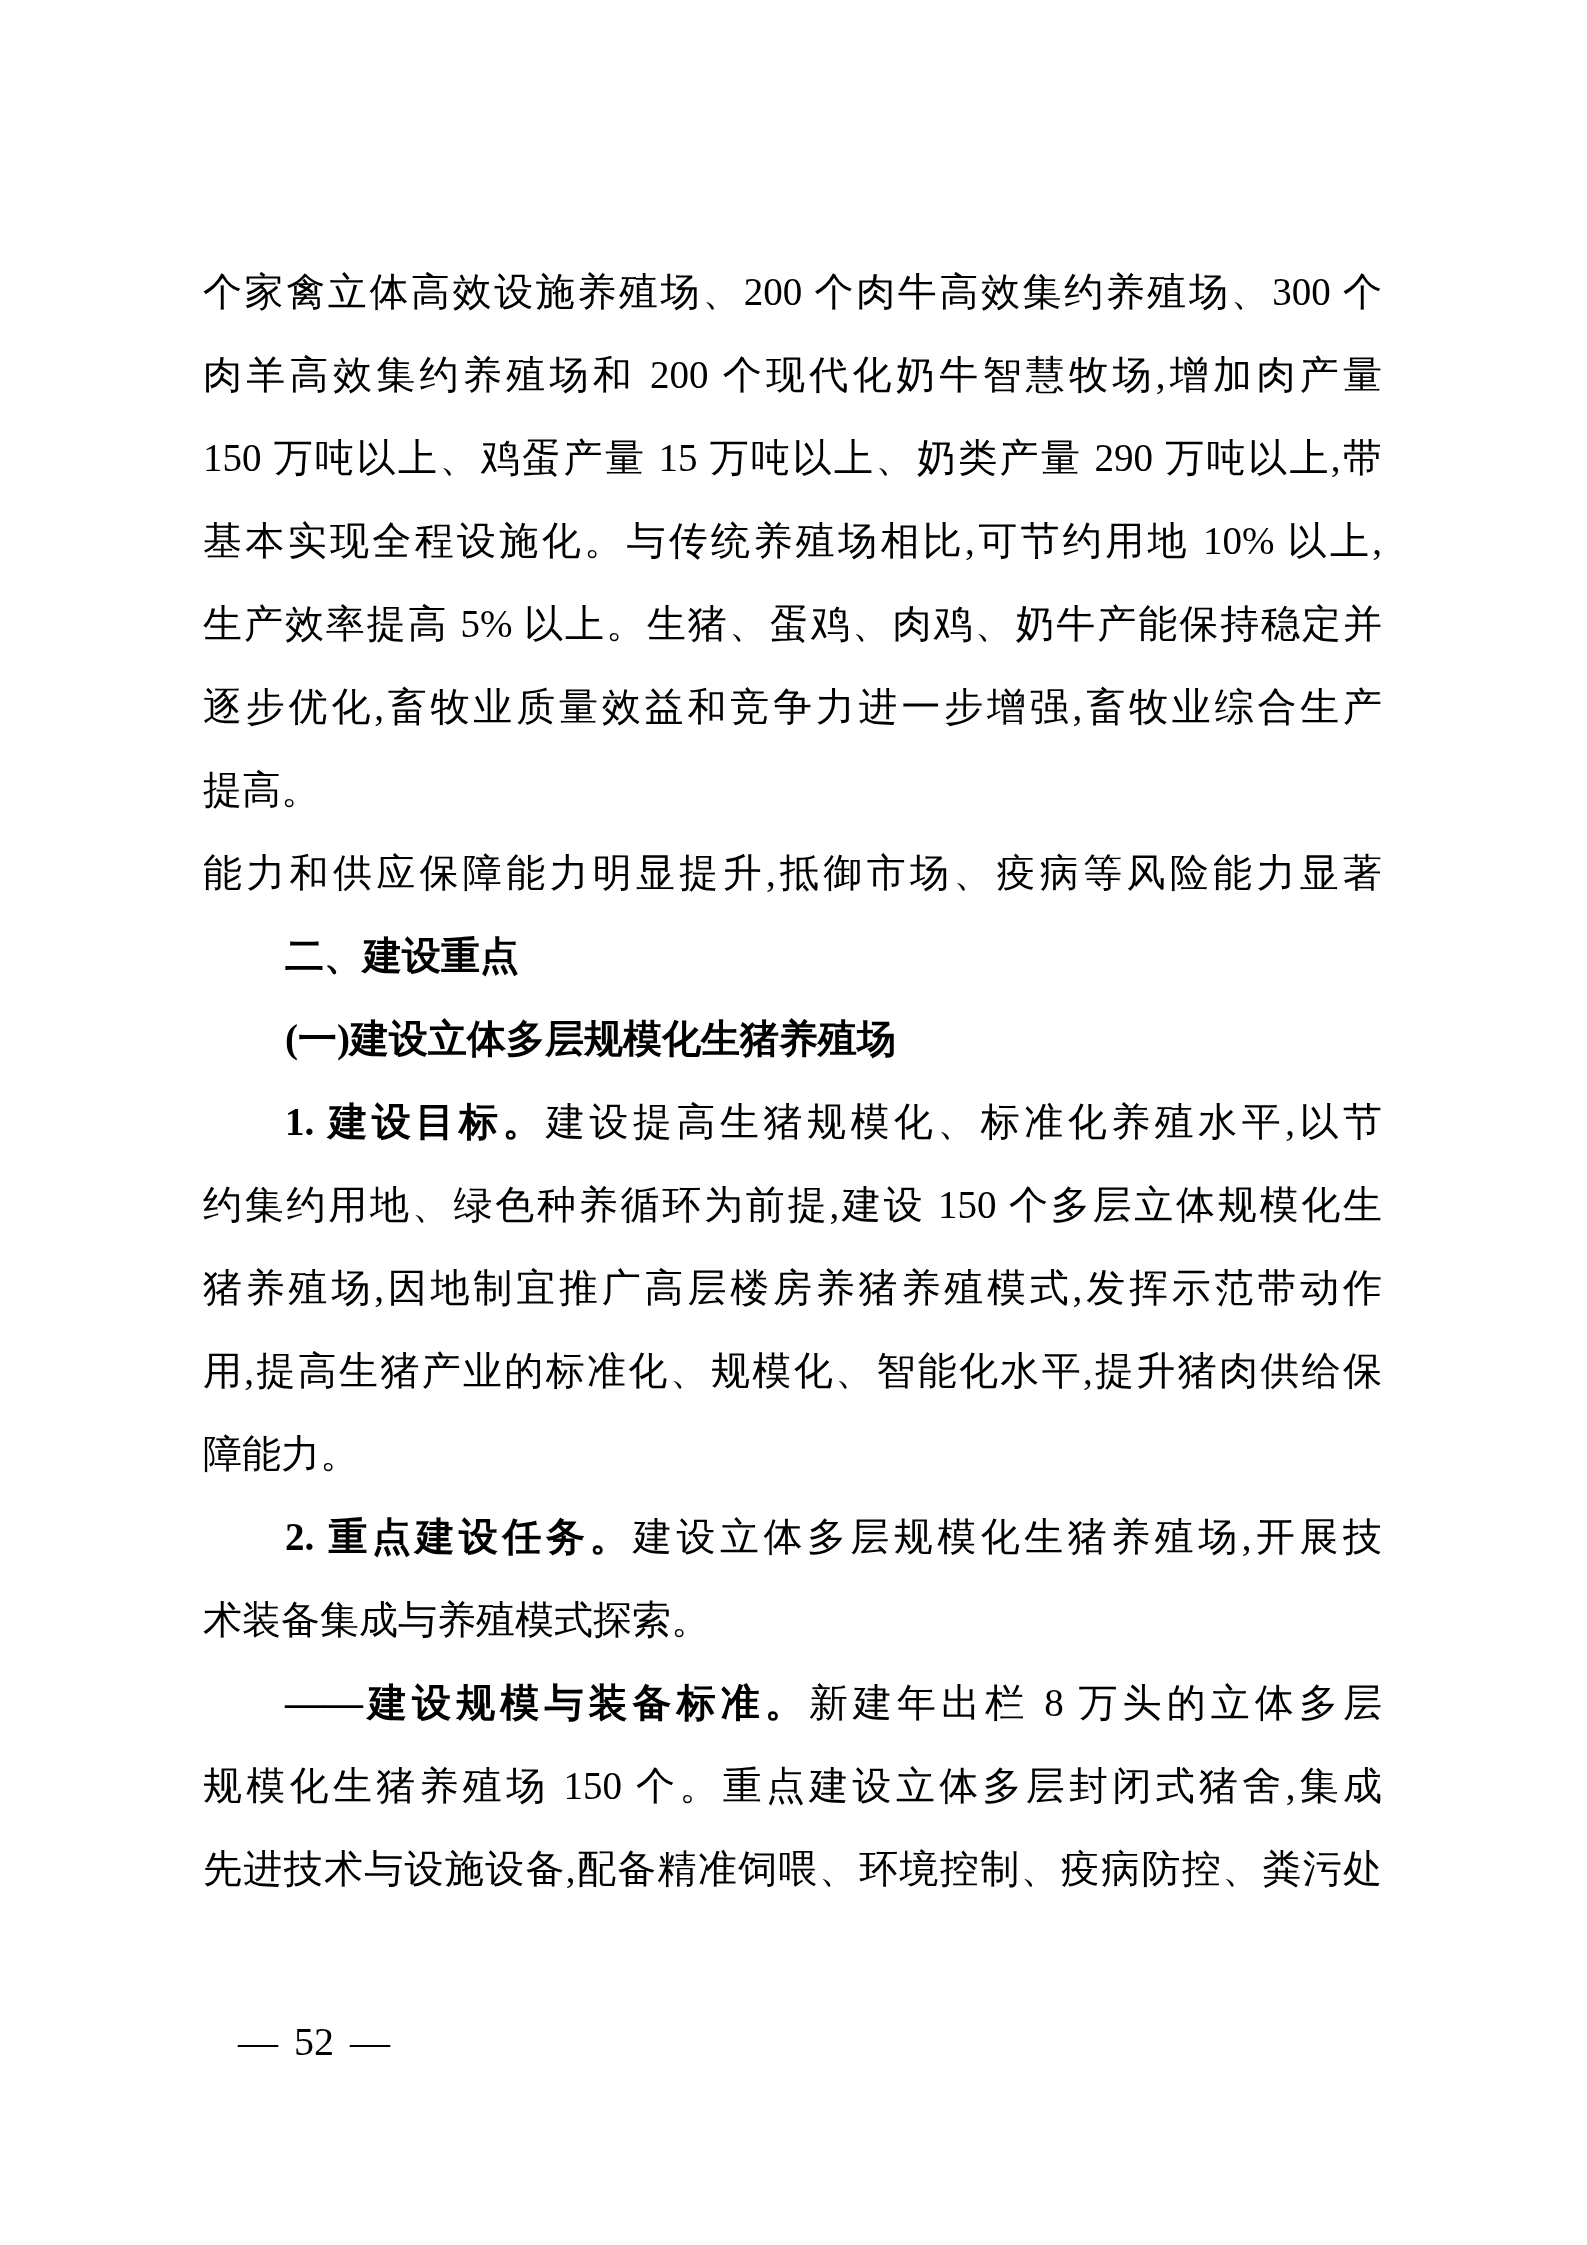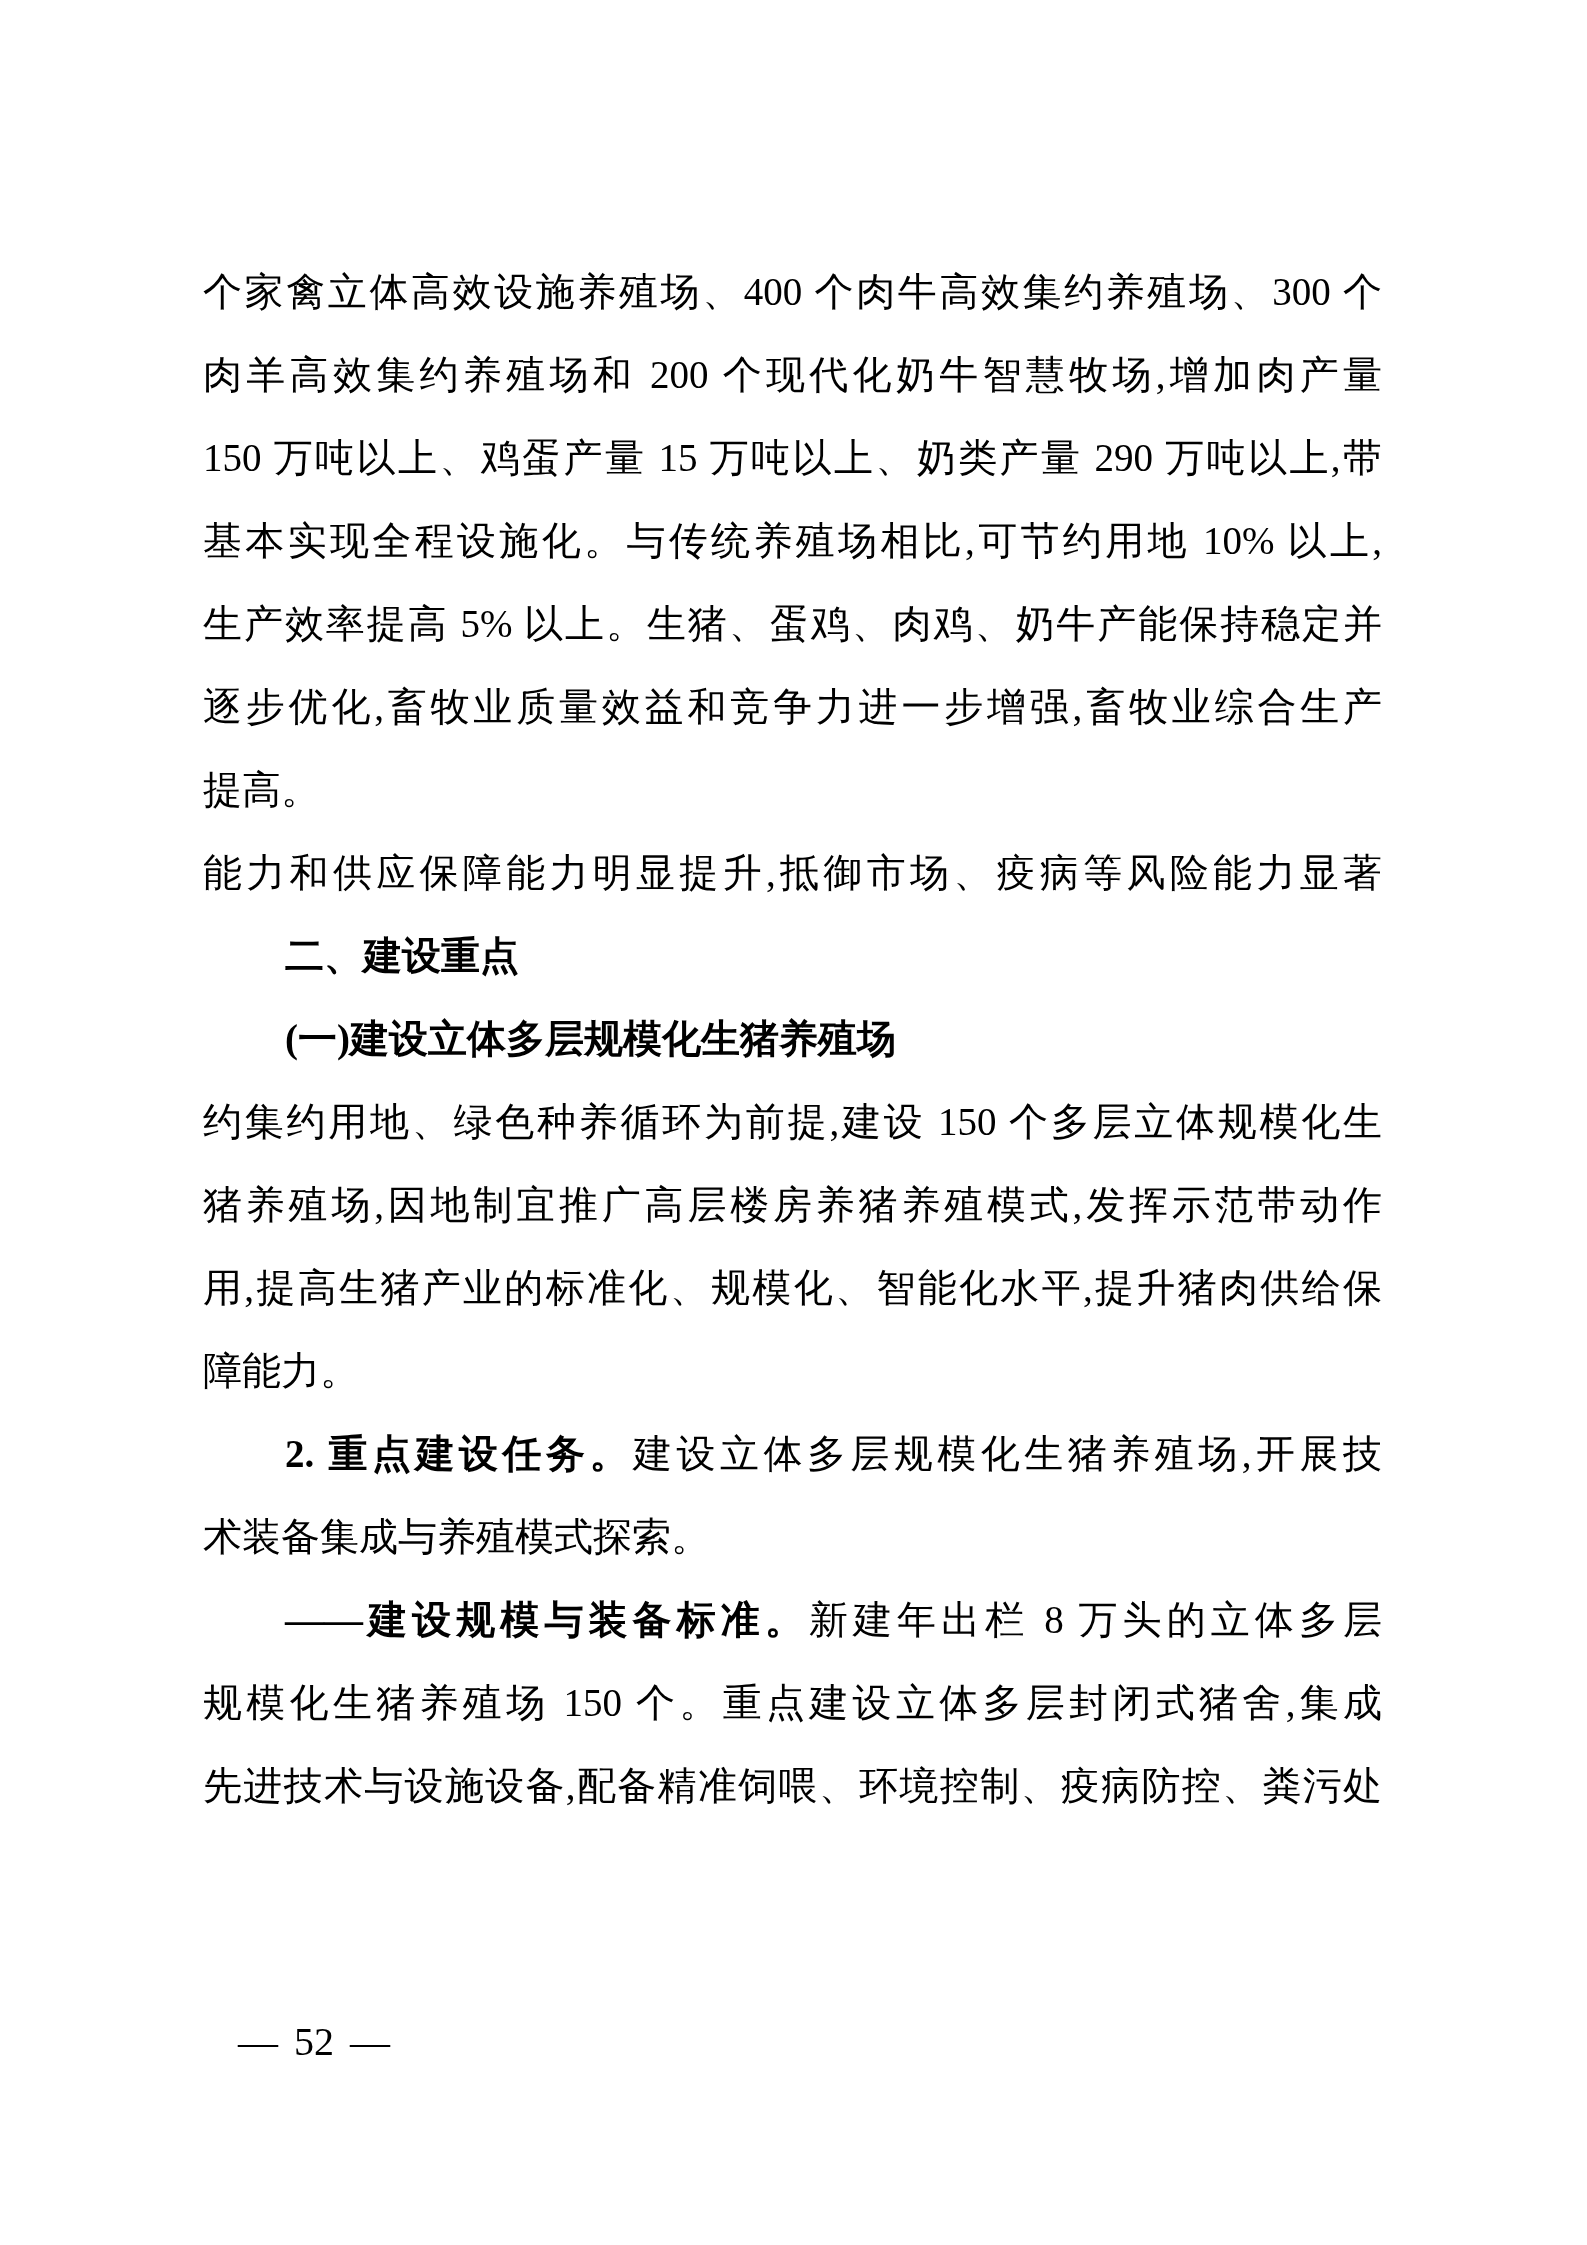--- a/index.html
+++ b/index.html
@@ -49,30 +49,31 @@
     gap: 16px;
     font-family: "Liberation Serif", "DejaVu Serif", serif;
   }
 </style>
 </head>
 <body>
 
 <div class="page">
 
   <div class="text-block">
-      <div class="line"><span class="seg-normal">个家禽立体高效设施养殖场、400 个肉牛高效集约养殖场、300 个</span></div>
+      <div class="line"><span class="seg-normal">个家禽立体高效设施养殖场、200 个肉牛高效集约养殖场、300 个</span></div>
       <div class="line"><span class="seg-normal">肉羊高效集约养殖场和 200 个现代化奶牛智慧牧场,增加肉产量</span></div>
       <div class="line"><span class="seg-normal">150 万吨以上、鸡蛋产量 15 万吨以上、奶类产量 290 万吨以上,带</span></div>
       <div class="line"><span class="seg-normal">基本实现全程设施化。与传统养殖场相比,可节约用地 10% 以上,</span></div>
       <div class="line"><span class="seg-normal">生产效率提高 5% 以上。生猪、蛋鸡、肉鸡、奶牛产能保持稳定并</span></div>
       <div class="line"><span class="seg-normal">逐步优化,畜牧业质量效益和竞争力进一步增强,畜牧业综合生产</span></div>
       <div class="line end"><span class="seg-normal">提高。</span></div>
       <div class="line"><span class="seg-normal">能力和供应保障能力明显提升,抵御市场、疫病等风险能力显著</span></div>
       <div class="line indent end"><span class="seg-hei">二、建设重点</span></div>
       <div class="line indent end"><span class="seg-kai">(一)建设立体多层规模化生猪养殖场</span></div>
+      <div class="line indent"><span class="seg-hei">1. 建设目标。</span><span class="seg-normal">建设提高生猪规模化、标准化养殖水平,以节</span></div>
       <div class="line"><span class="seg-normal">约集约用地、绿色种养循环为前提,建设 150 个多层立体规模化生</span></div>
       <div class="line"><span class="seg-normal">猪养殖场,因地制宜推广高层楼房养猪养殖模式,发挥示范带动作</span></div>
       <div class="line"><span class="seg-normal">用,提高生猪产业的标准化、规模化、智能化水平,提升猪肉供给保</span></div>
       <div class="line end"><span class="seg-normal">障能力。</span></div>
       <div class="line indent"><span class="seg-hei">2. 重点建设任务。</span><span class="seg-normal">建设立体多层规模化生猪养殖场,开展技</span></div>
       <div class="line end"><span class="seg-normal">术装备集成与养殖模式探索。</span></div>
       <div class="line indent"><span class="seg-kai">——建设规模与装备标准。</span><span class="seg-normal">新建年出栏 8 万头的立体多层</span></div>
       <div class="line"><span class="seg-normal">规模化生猪养殖场 150 个。重点建设立体多层封闭式猪舍,集成</span></div>
       <div class="line"><span class="seg-normal">先进技术与设施设备,配备精准饲喂、环境控制、疫病防控、粪污处</span></div>
     </div>

